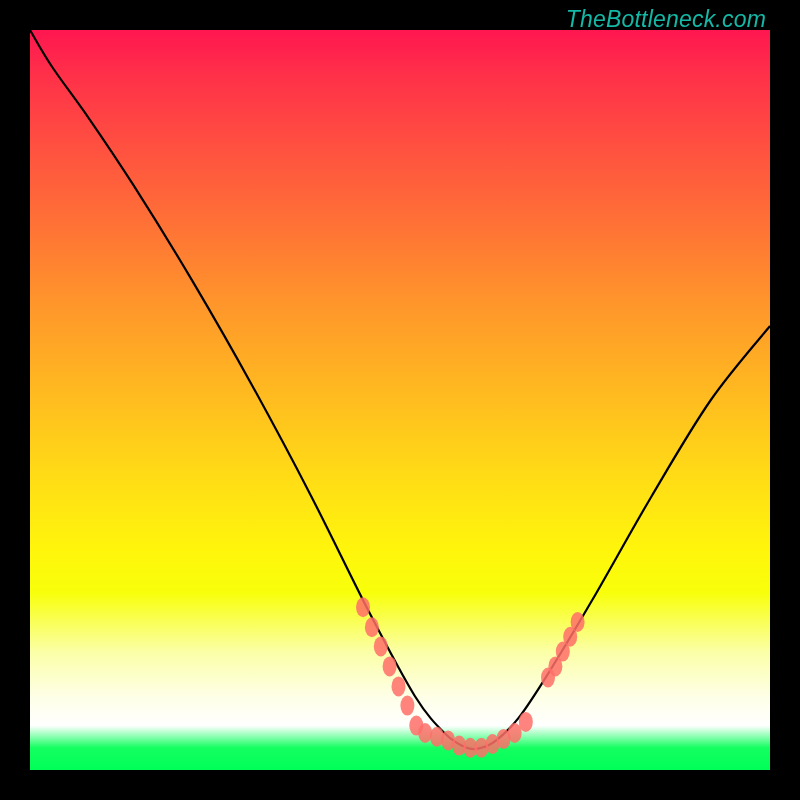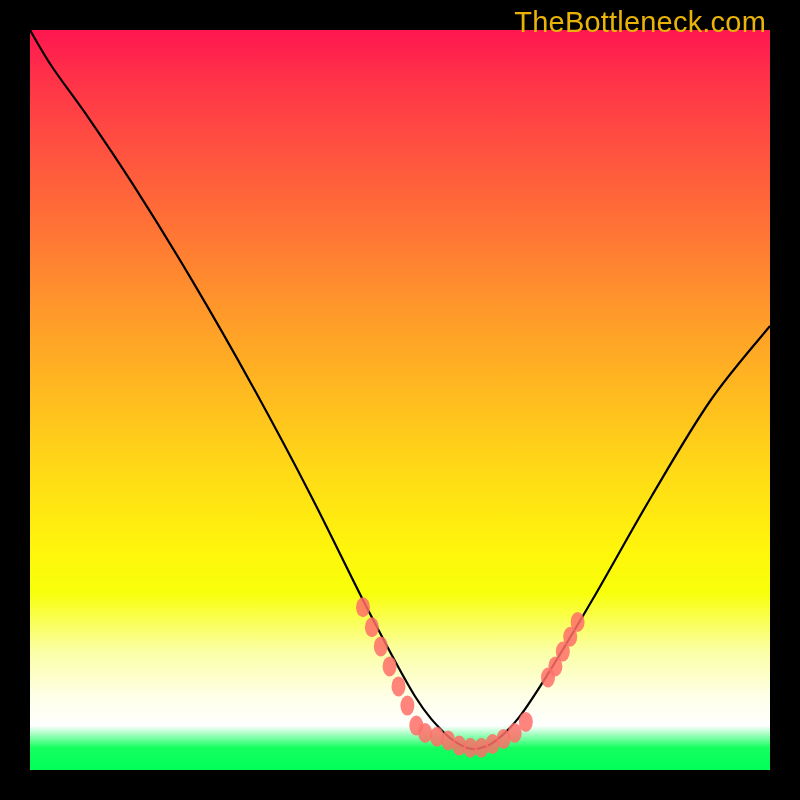--- a/index.html
+++ b/index.html
@@ -36,24 +36,25 @@
       #fbffa6 84%,
       #feffe6 90%,
       #ffffff 94%,
       #14ff60 97%,
       #00ff58 100%);
   }
   .watermark {
     position: absolute;
     top: 6px;
     right: 34px;
-    color: #eab308;
-    font-size: 29px;
+    color: #14b8a6;
+    font-size: 23px;
     font-weight: 500;
     letter-spacing: 0.2px;
+    font-style: italic;
   }
   svg.curve {
     position: absolute;
     left: 0;
     top: 0;
     width: 740px;
     height: 740px;
   }
 </style>
 </head>

